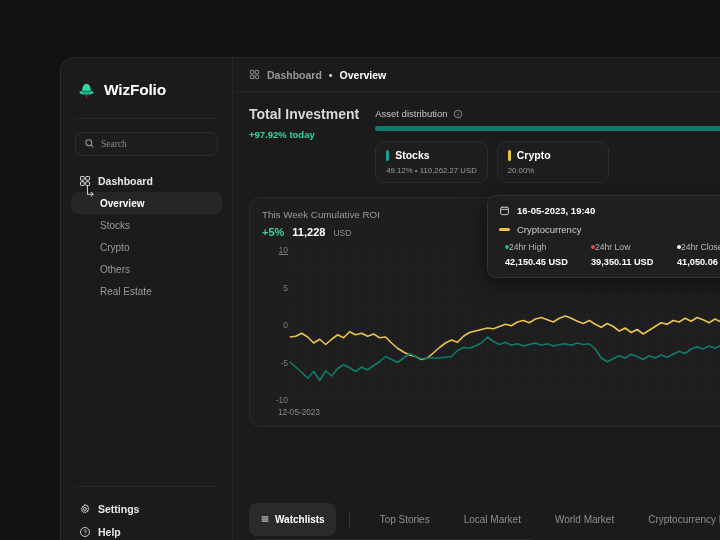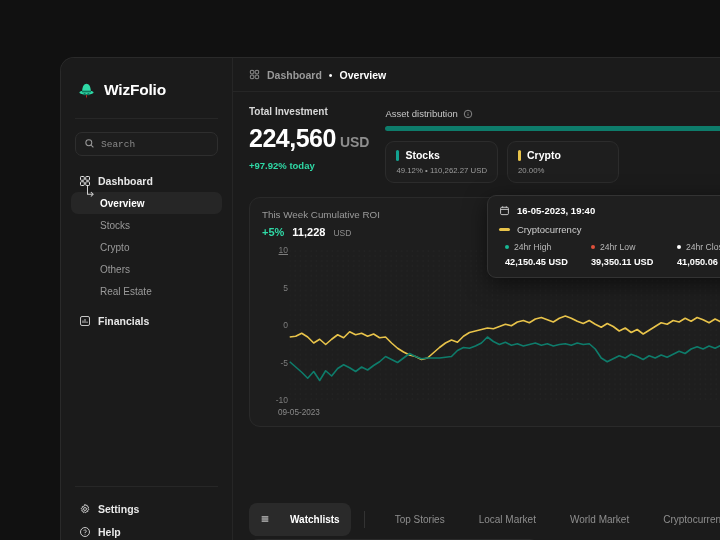--- a/index.html
+++ b/index.html
@@ -42,21 +42,21 @@
   .side-div { height: 1px; background: #272727; margin: 14px 14px 0 14px; }
   .search-wrap { padding: 13px 14px 0 14px; }
   .search-box {
     height: 24px; border: 1px solid #2e2e2e; border-radius: 7px;
     background: #1d1d1d; display: flex; align-items: center;
     gap: 6px; padding: 0 8px;
   }
   .search-box input {
     background: transparent; border: 0; outline: 0;
     color: #d2d2d2; font-size: 9.5px;
-    font-family: Liberation Mono, monospace; width: 100%;
+    font-family: Liberation Serif, serif; width: 100%;
   }
   .search-box input::placeholder { color: #8a8a8a; }
   .nav { padding: 0 10px; margin-top: 13px; }
   .nav-item {
     display: flex; align-items: center; gap: 7px;
     height: 23px; padding: 0 7px; border-radius: 7px;
     color: #e8e8e8; font-size: 10.5px; font-weight: bold;
     cursor: pointer; position: relative;
   }
   .nav-item.sub {
@@ -84,21 +84,21 @@
     display: flex; align-items: center; padding: 0 16px; gap: 7px;
   }
   .crumb-text { font-size: 10.5px; color: #9a9a9a; font-weight: bold; }
   .crumb-dot { color: #ffffff; font-size: 10.5px; }
   .crumb-cur { font-size: 10.5px; color: #ffffff; font-weight: bold; }
 
   .content { flex: 1; padding: 14px 0 0 0; min-height: 0;
              display: flex; flex-direction: column; }
   .summary-row { display: flex; padding: 0 16px; gap: 16px; align-items: flex-start; }
   .total-block { flex: 0 0 auto; }
-  .total-label { font-size: 10px; color: #d8d8d8; font-weight: bold; }
+  .total-label { font-size: 14px; color: #d8d8d8; font-weight: bold; }
   .total-value { margin-top: 7px; font-size: 25px; font-weight: bold; color: #ffffff;
                  letter-spacing: -0.5px; }
   .total-value .cur { font-size: 14px; color: #8e8e8e; margin-left: 4px;
                       letter-spacing: 0; }
   .total-delta { margin-top: 7px; font-size: 9.5px; color: #2fd9a6; font-weight: bold; }
 
   .dist-block { flex: 1; min-width: 0; padding-top: 2px; }
   .dist-head { display: flex; align-items: center; gap: 5px; }
   .dist-title { font-size: 9.5px; color: #c8c8c8; }
   .dist-bar { height: 5px; border-radius: 3px; margin-top: 7px;
@@ -146,33 +146,33 @@
     padding: 9px 11px 10px 11px; z-index: 30;
     box-shadow: 0 6px 22px rgba(0,0,0,0.55);
   }
   .tt-date { display: flex; align-items: center; gap: 7px;
              font-size: 9.5px; color: #ffffff; font-weight: bold; }
   .tt-series { display: flex; align-items: center; gap: 7px; margin-top: 8px;
                font-size: 9.5px; color: #cfcfcf; }
   .tt-dash { width: 11px; height: 2.5px; border-radius: 2px; background: #e8c34a; }
   .tt-stats { display: flex; gap: 12px; margin-top: 7px; padding-left: 6px; }
   .tt-col { min-width: 74px; }
-  .tt-k { display: flex; align-items: center; gap: 5px;
+  .tt-k { display: flex; align-items: center; 
           font-size: 8.6px; color: #b8b8b8; }
   .tt-dot { width: 4px; height: 4px; border-radius: 50%; }
   .tt-v { margin-top: 5px; font-size: 9.2px; color: #ffffff; font-weight: bold;
           white-space: nowrap; }
 
   
   .tabs-row {
     margin-top: auto; padding: 0 16px; display: flex; align-items: center;
     gap: 0px; height: 40px; flex: 0 0 40px;
   }
   .tab-active {
-    display: flex; align-items: center; gap: 20px;
+    display: flex; align-items: center; gap: 5px;
     background: #2a2a2a; border-radius: 8px; height: 33px;
     padding: 0 11px; color: #ffffff; font-size: 10px; font-weight: bold;
   }
   .tab-sep { width: 1px; height: 17px; background: #333333; margin: 0 13px; }
   .tab { color: #8e8e8e; font-size: 10px; padding: 0 17px; white-space: nowrap; }
   .bottom-card {
     margin: 0 16px; height: 18px; border: 1px solid #2a2a2a;
     border-bottom: 0; border-radius: 9px 9px 0 0; background: #1e1e1e;
     flex: 0 0 18px; width: 290px;
   }
@@ -244,29 +244,20 @@
       </div>
       <div class="nav-item sub">
         <span>Others</span>
       </div>
       <div class="nav-item sub">
         <span>Real Estate</span>
       </div>
 
       <div class="nav-gap"></div>
 
-      <div class="nav-item">
-        <span class="ico">
-          <svg viewBox="0 0 24 24" width="12" height="12" fill="none" stroke="#cfcfcf" stroke-width="1.9">
-            <rect x="3" y="3" width="18" height="18" rx="3"></rect>
-            <path d="M8 16 L8 11 M12 16 L12 8 M16 16 L16 13"></path>
-          </svg>
-        </span>
-        <span>Financials</span>
-      </div>
 
 
 
     </nav>
 
     <div class="sidebar-bottom">
       <div class="bot-div"></div>
       <div class="nav" style="margin-top:0">
         <div class="nav-item">
           <span class="ico">
@@ -309,23 +300,20 @@
       <span class="crumb-dot">•</span>
       <span class="crumb-cur">Overview</span>
     </div>
 
     <div class="content">
 
       <div class="summary-row">
 
         <div class="total-block">
           <div class="total-label">Total Investment</div>
-          <div class="total-value">
-            <span>224,560</span><span class="cur">USD</span>
-          </div>
           <div class="total-delta">+97.92% today</div>
         </div>
 
         <div class="dist-block">
           <div class="dist-head">
             <span class="dist-title">Asset distribution</span>
             <span style="display:flex">
               <svg viewBox="0 0 24 24" width="10" height="10" fill="none" stroke="#9a9a9a" stroke-width="2">
                 <circle cx="12" cy="12" r="9"></circle>
                   <path d="M12 11 L12 16"></path>
@@ -379,21 +367,21 @@
             </svg>
           <div id="ylabels">
               <div class="ylab" style="top: 0%; text-decoration: underline;">10</div>
               <div class="ylab" style="top: 25%;">5</div>
               <div class="ylab" style="top: 50%;">0</div>
               <div class="ylab" style="top: 75%;">-5</div>
               <div class="ylab" style="top: 100%;">-10</div>
             </div>
         </div>
 
-        <div class="xlab" style="left:28px">09-05-2023</div>
+        <div class="xlab" style="left:28px">12-05-2023</div>
 
         <div class="tooltip">
           <div class="tt-date">
             <span style="display:flex">
               <svg viewBox="0 0 24 24" width="11" height="11" fill="none" stroke="#d6d6d6" stroke-width="2">
                 <rect x="3.5" y="5" width="17" height="16" rx="2.6"></rect>
                 <path d="M3.5 9.5 L20.5 9.5 M8 3 L8 6 M16 3 L16 6"></path>
               </svg>
             </span>
             <span>16-05-2023, 19:40</span>

